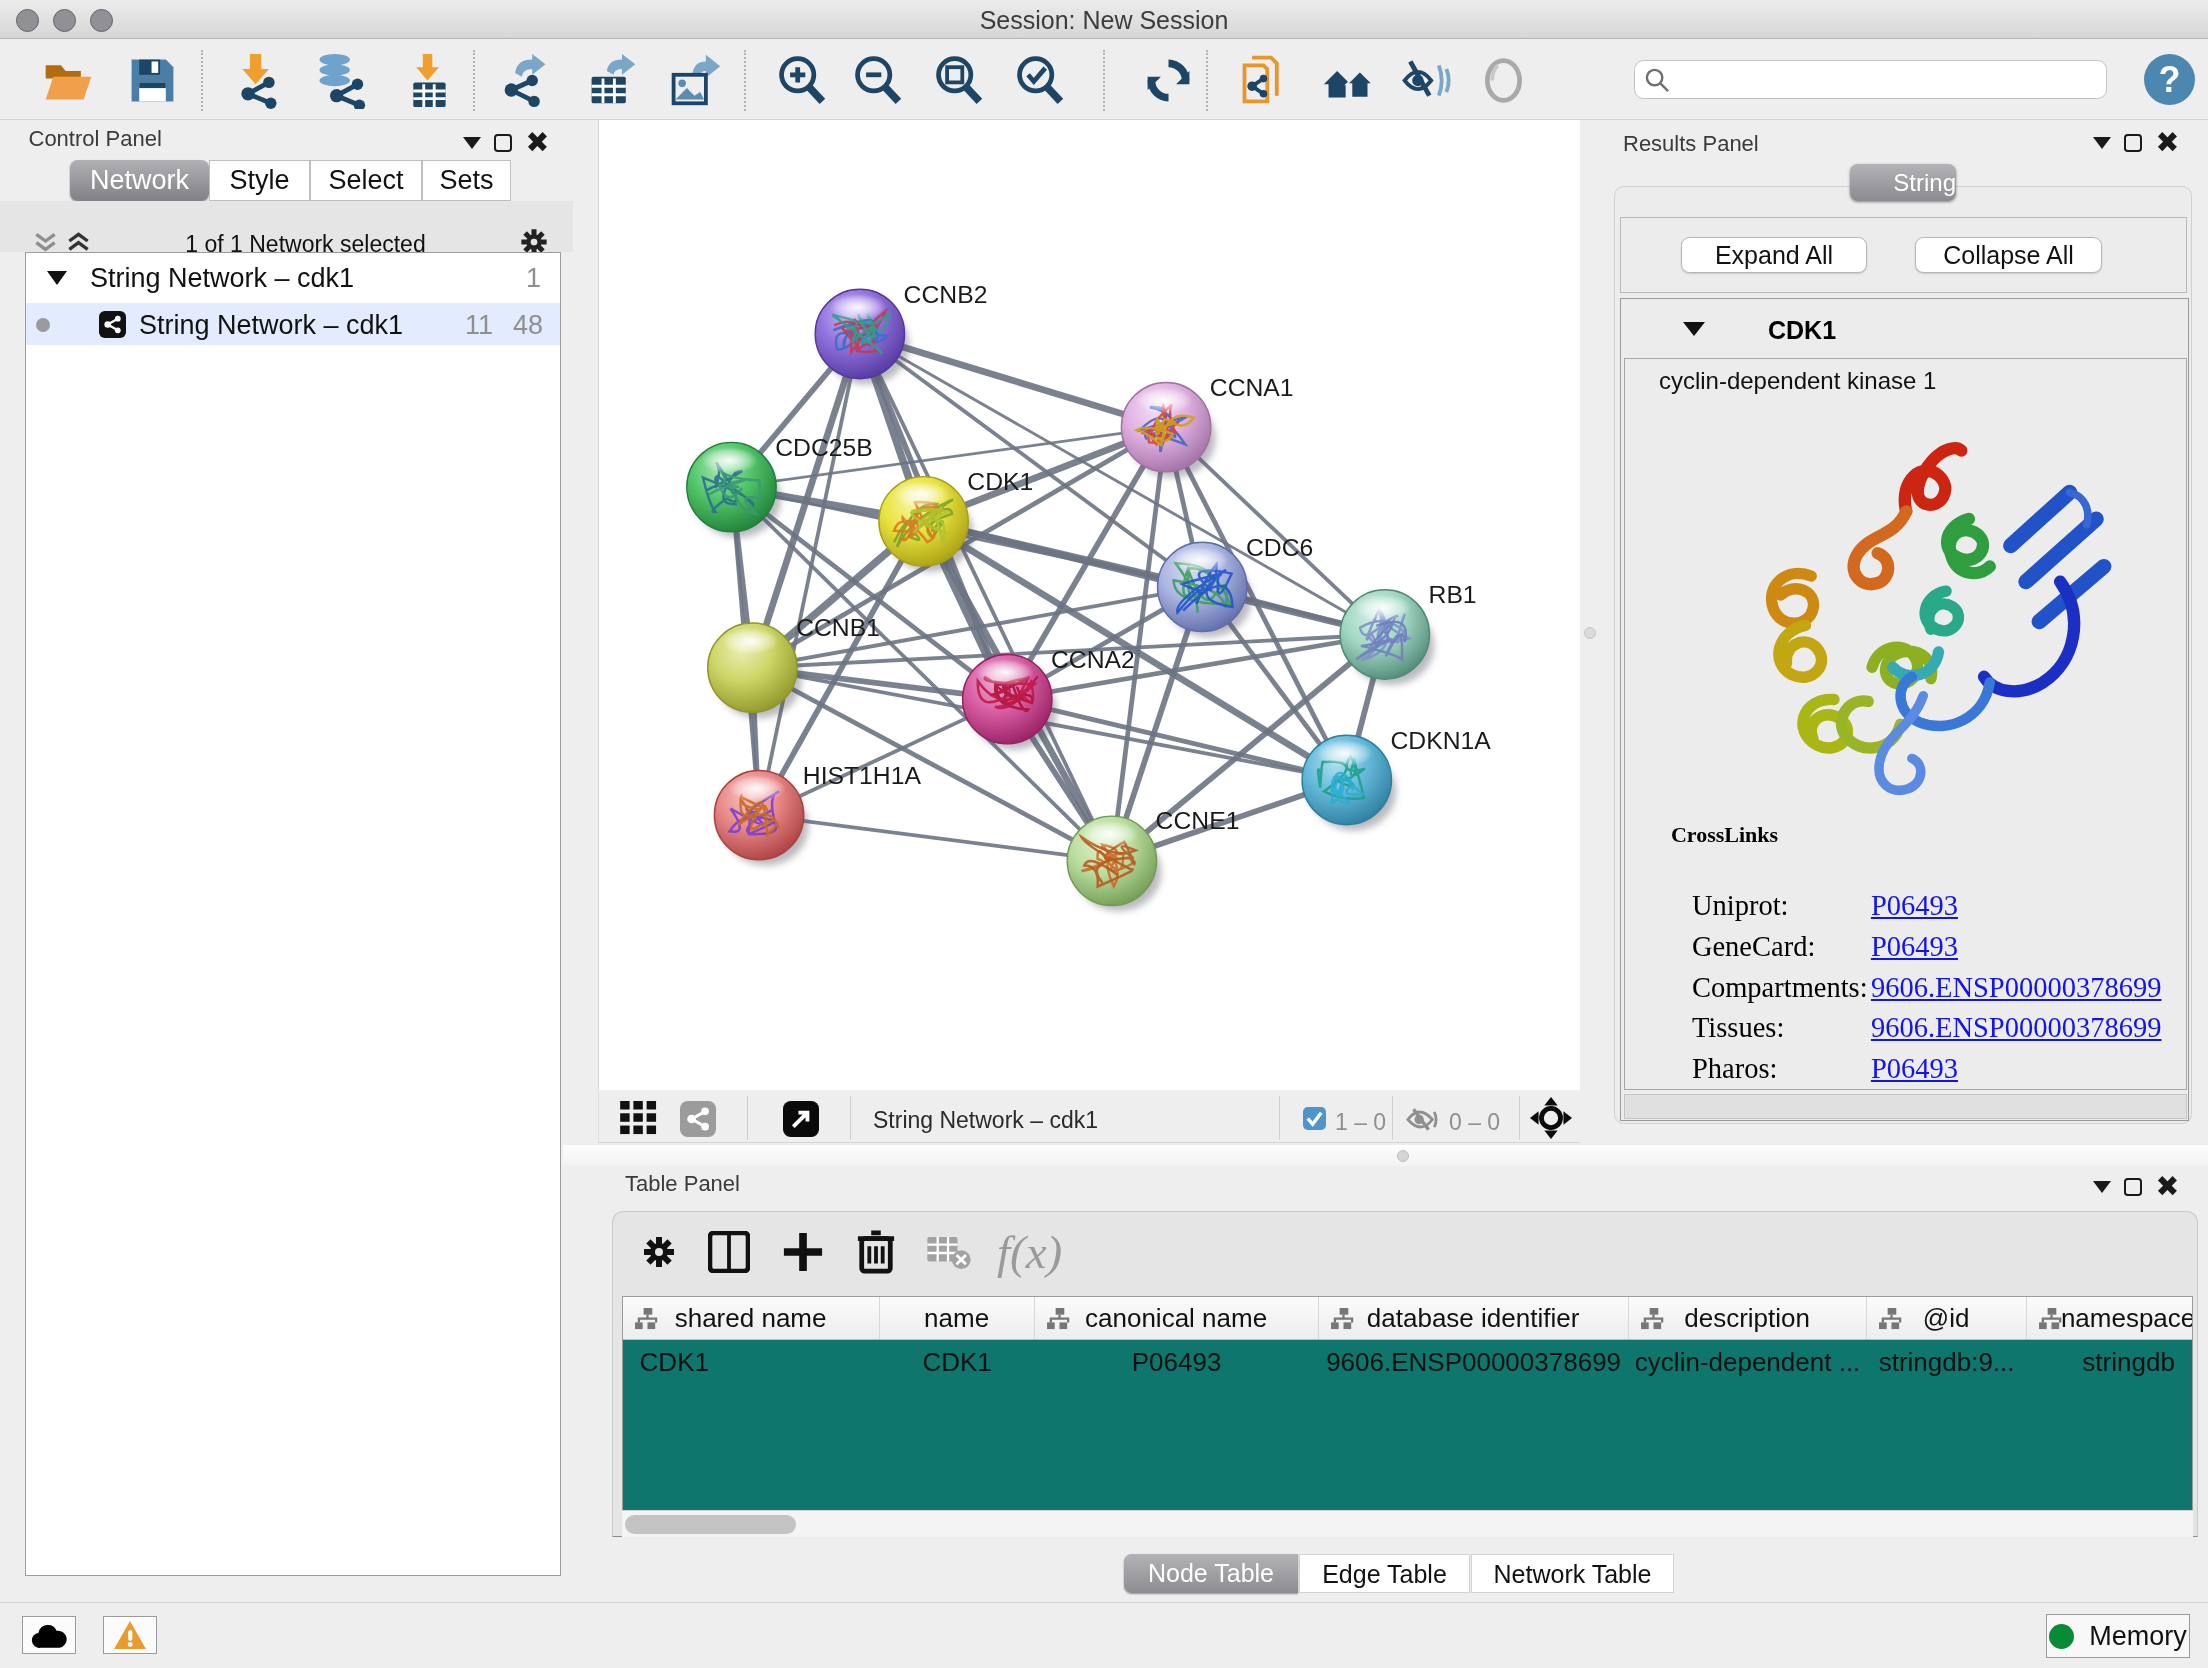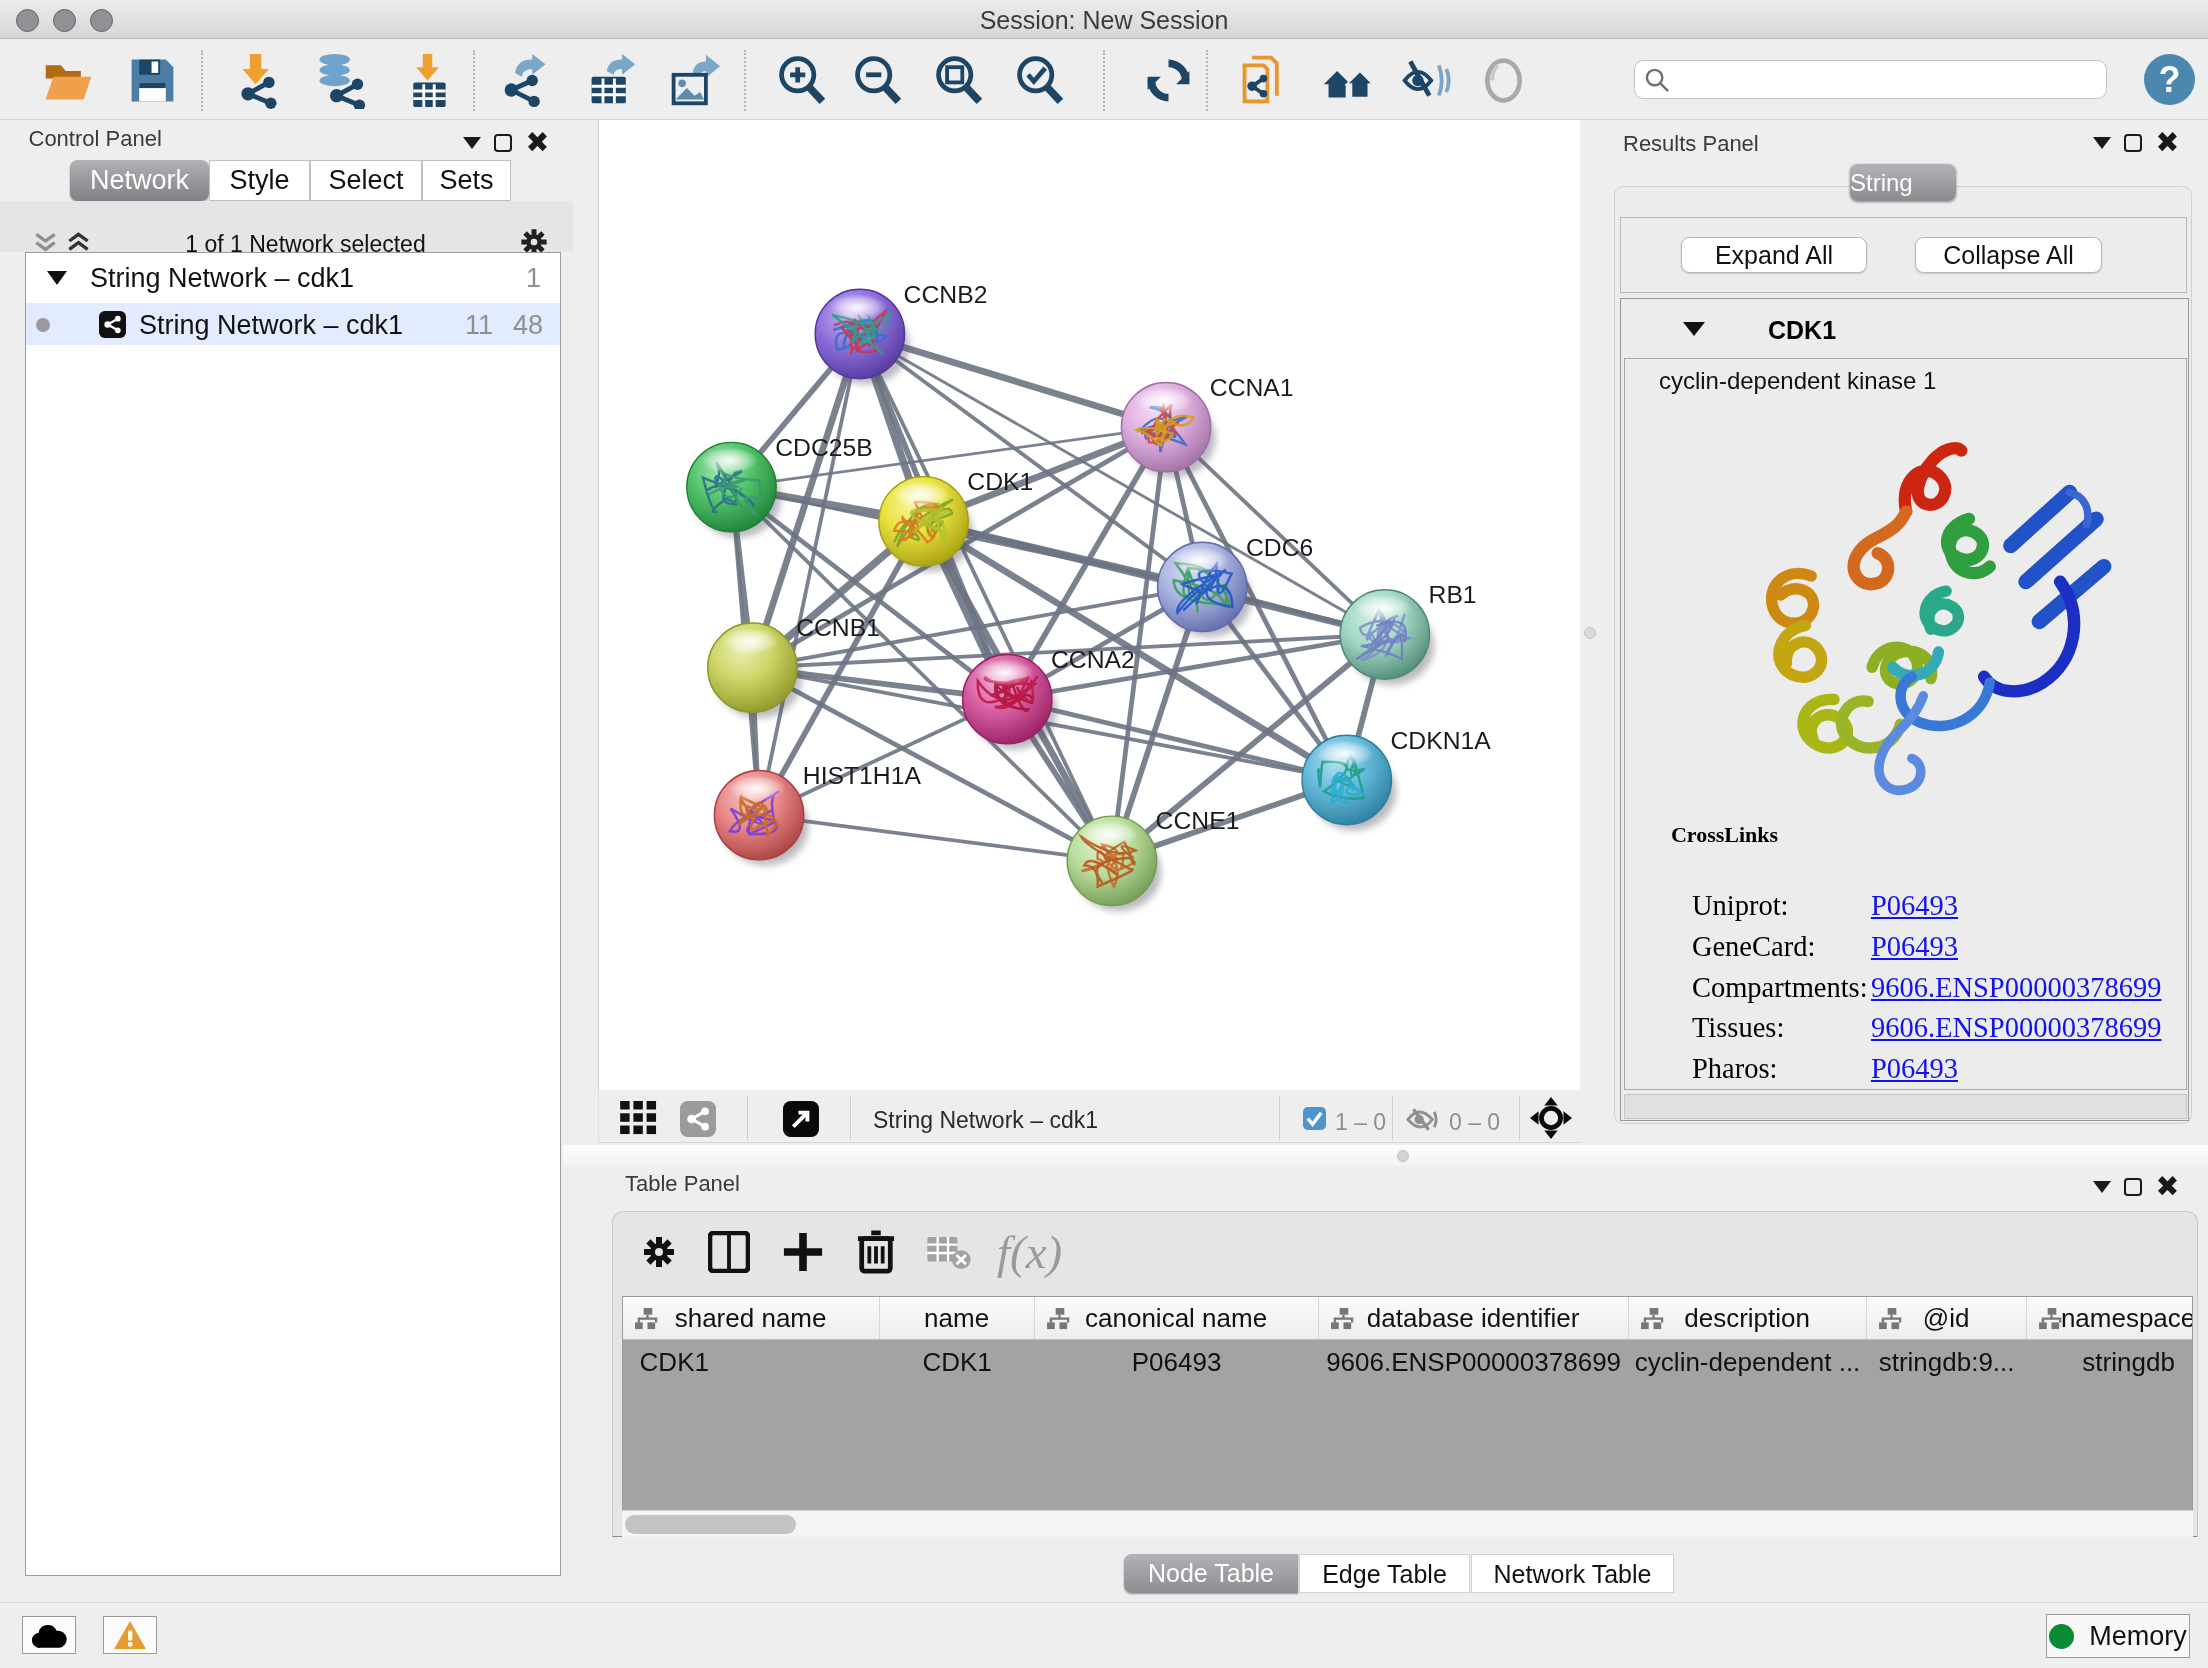--- a/index.html
+++ b/index.html
@@ -36,38 +36,38 @@
   .numgray { font-size:27px; color:#8f8f8f; }
   
   #net-canvas { left:598px; top:120px; width:982px; height:970px; background:#fff; border-left:1px solid #d4d4d4; }
   #net-bottombar { left:598px; top:1092px; width:982px; height:51px; background:#eeeeee; border-bottom:1.9px solid #d4d4d4; border-left:1px solid #e0e0e0;}
   .nbsep { position:absolute; top:3.8px; height:44px; width:0; border-left:1.9px solid #d0d0d0; }
   #splitter-strip { left:563px; top:1145px; width:1645px; height:21px; background:linear-gradient(#fdfdfd,#f2f2f2); }
   #splitter-dot { left:1397px; top:1150px; width:12.4px; height:12.4px; border-radius:50%; background:#d5d5d5; border:1px solid #c0c0c0; }
   #vsplit-dot { left:1584px; top:627px; width:12.4px; height:12.4px; border-radius:50%; background:#dadada; border:1px solid #c6c6c6; }
   #rp-title { left:1623px; top:131px; }
   #rp-container { left:1614px; top:186px; width:578px; height:938px; background:#ececec; border:1px solid #d0d0d0; border-radius:9.5px; }
-  #rp-tab { left:1850px; top:164px; width:106px; height:37px; background:linear-gradient(#b2b2b7,#8a8a8f); border-radius:7.6px; box-shadow:0 1px 2.9px rgba(0,0,0,.45); color:#fff; font-size:24px; text-align:left; line-height:37px; }
+  #rp-tab { left:1850px; top:164px; width:106px; height:37px; background:linear-gradient(#b2b2b7,#8a8a8f); border-radius:7.6px; box-shadow:0 1px 2.9px rgba(0,0,0,.45); color:#fff; font-size:24px; text-align:right; line-height:37px; }
   #rp-btnbox { left:1620px; top:217px; width:567px; height:76px; background:#ececec; border:1px solid #b9b9b9; }
   .rp-btn { position:absolute; top:19px; height:36px; background:#fff; border:1px solid #b5b5b5; border-radius:8.6px; font-size:25px; color:#111; text-align:center; line-height:34px; box-shadow:0 1px 1.9px rgba(0,0,0,.15); }
   #rp-section { left:1620px; top:298px; width:569px; height:823px; background:#ececec; border:1px solid #999; }
   #rp-sec-head { position:absolute; left:0; top:0; width:100%; height:59px; }
   #rp-sec-tri { position:absolute; left:62px; top:23px; width:0; height:0; border-left:11.4px solid transparent; border-right:11.4px solid transparent; border-top:14.3px solid #111; }
   #rp-gene { position:absolute; left:147px; top:17px; font-size:25px; font-weight:bold; color:#000; }
   #rp-content { position:absolute; left:2.9px; top:59px; width:563px; height:732px; background:#ececec; border:1px solid #a8a8a8; }
   #rp-desc { position:absolute; left:34px; top:7.6px; font-size:24px; color:#111; }
   #rp-protein { position:absolute; left:95px; top:46px; }
   #rp-xl-title { position:absolute; left:46px; top:463px; font-family:"Liberation Serif",serif; font-weight:bold; font-size:22px; color:#000; }
   .xl-row { position:absolute; left:67px; font-family:"Liberation Serif",serif; font-size:28.5px; color:#000; }
   .xl-link { position:absolute; left:246px; font-family:"Liberation Serif",serif; font-size:28.5px; color:#1313ef; text-decoration:underline; }
   #rp-hscroll { position:absolute; left:2.9px; top:795px; width:563px; height:25px; background:#e0e0e0; border:1px solid #c5c5c5; }
   
   #tp-title { left:625px; top:1171px; }
   #tp-container { left:612px; top:1211px; width:1586px; height:326px; background:#e5e5e5; border:1px solid #c9c9c9; border-radius:11.4px 11.4px 0 0; border-bottom:1.9px solid #8a8a8a;}
-  #tp-table { position:absolute; left:8.6px; top:84px; width:1571px; height:214px; background:#a3a3a3; border:1.9px solid #9c9c9c; border-bottom:none; }
+  #tp-table { position:absolute; left:8.6px; top:84px; width:1571px; height:214px; background:#0f766e; border:1.9px solid #9c9c9c; border-bottom:none; }
   #tp-header { position:absolute; left:0; top:0; width:100%; height:43px; background:linear-gradient(#fbfbfb,#ededed); border-bottom:1.9px solid #bdbdbd; display:flex; overflow:hidden; }
   .th { position:relative; flex:0 0 auto; height:43px; border-right:1.9px solid #d8d8d8; display:flex; align-items:center; justify-content:center; gap:17px; font-size:26px; color:#111; }
   .td { position:absolute; top:9.5px; font-size:26px; color:#111; text-align:center; white-space:nowrap; overflow:hidden; }
   #tp-hscroll { position:absolute; left:8.6px; top:298px; width:1571px; height:27px; background:#f4f4f4; border-top:1px solid #d0d0d0;}
   #tp-thumb { position:absolute; left:3.8px; top:3.8px; width:171px; height:19px; background:#c3c3c3; border-radius:9.5px; }
   .tp-tab { position:absolute; top:1554px; height:39px; font-size:25px; text-align:center; background:#fff; border:1px solid #d2d2d2; color:#111; }
   .tp-tab.sel { background:linear-gradient(#b2b2b7,#8c8c91); color:#fff; border:none; border-radius:7.6px 0 0 7.6px; box-shadow:0 1px 1.9px rgba(0,0,0,.4); }
   
   #statusbar { left:0; top:1602px; width:2208px; height:67px; background:#eeeeee; border-top:1.9px solid #d4d4d4; }
   .sb-btn { position:absolute; top:13.3px; width:54px; height:38px; background:#fbfbfb; border:1.9px solid #9a9a9a; display:flex; align-items:center; justify-content:center; }

